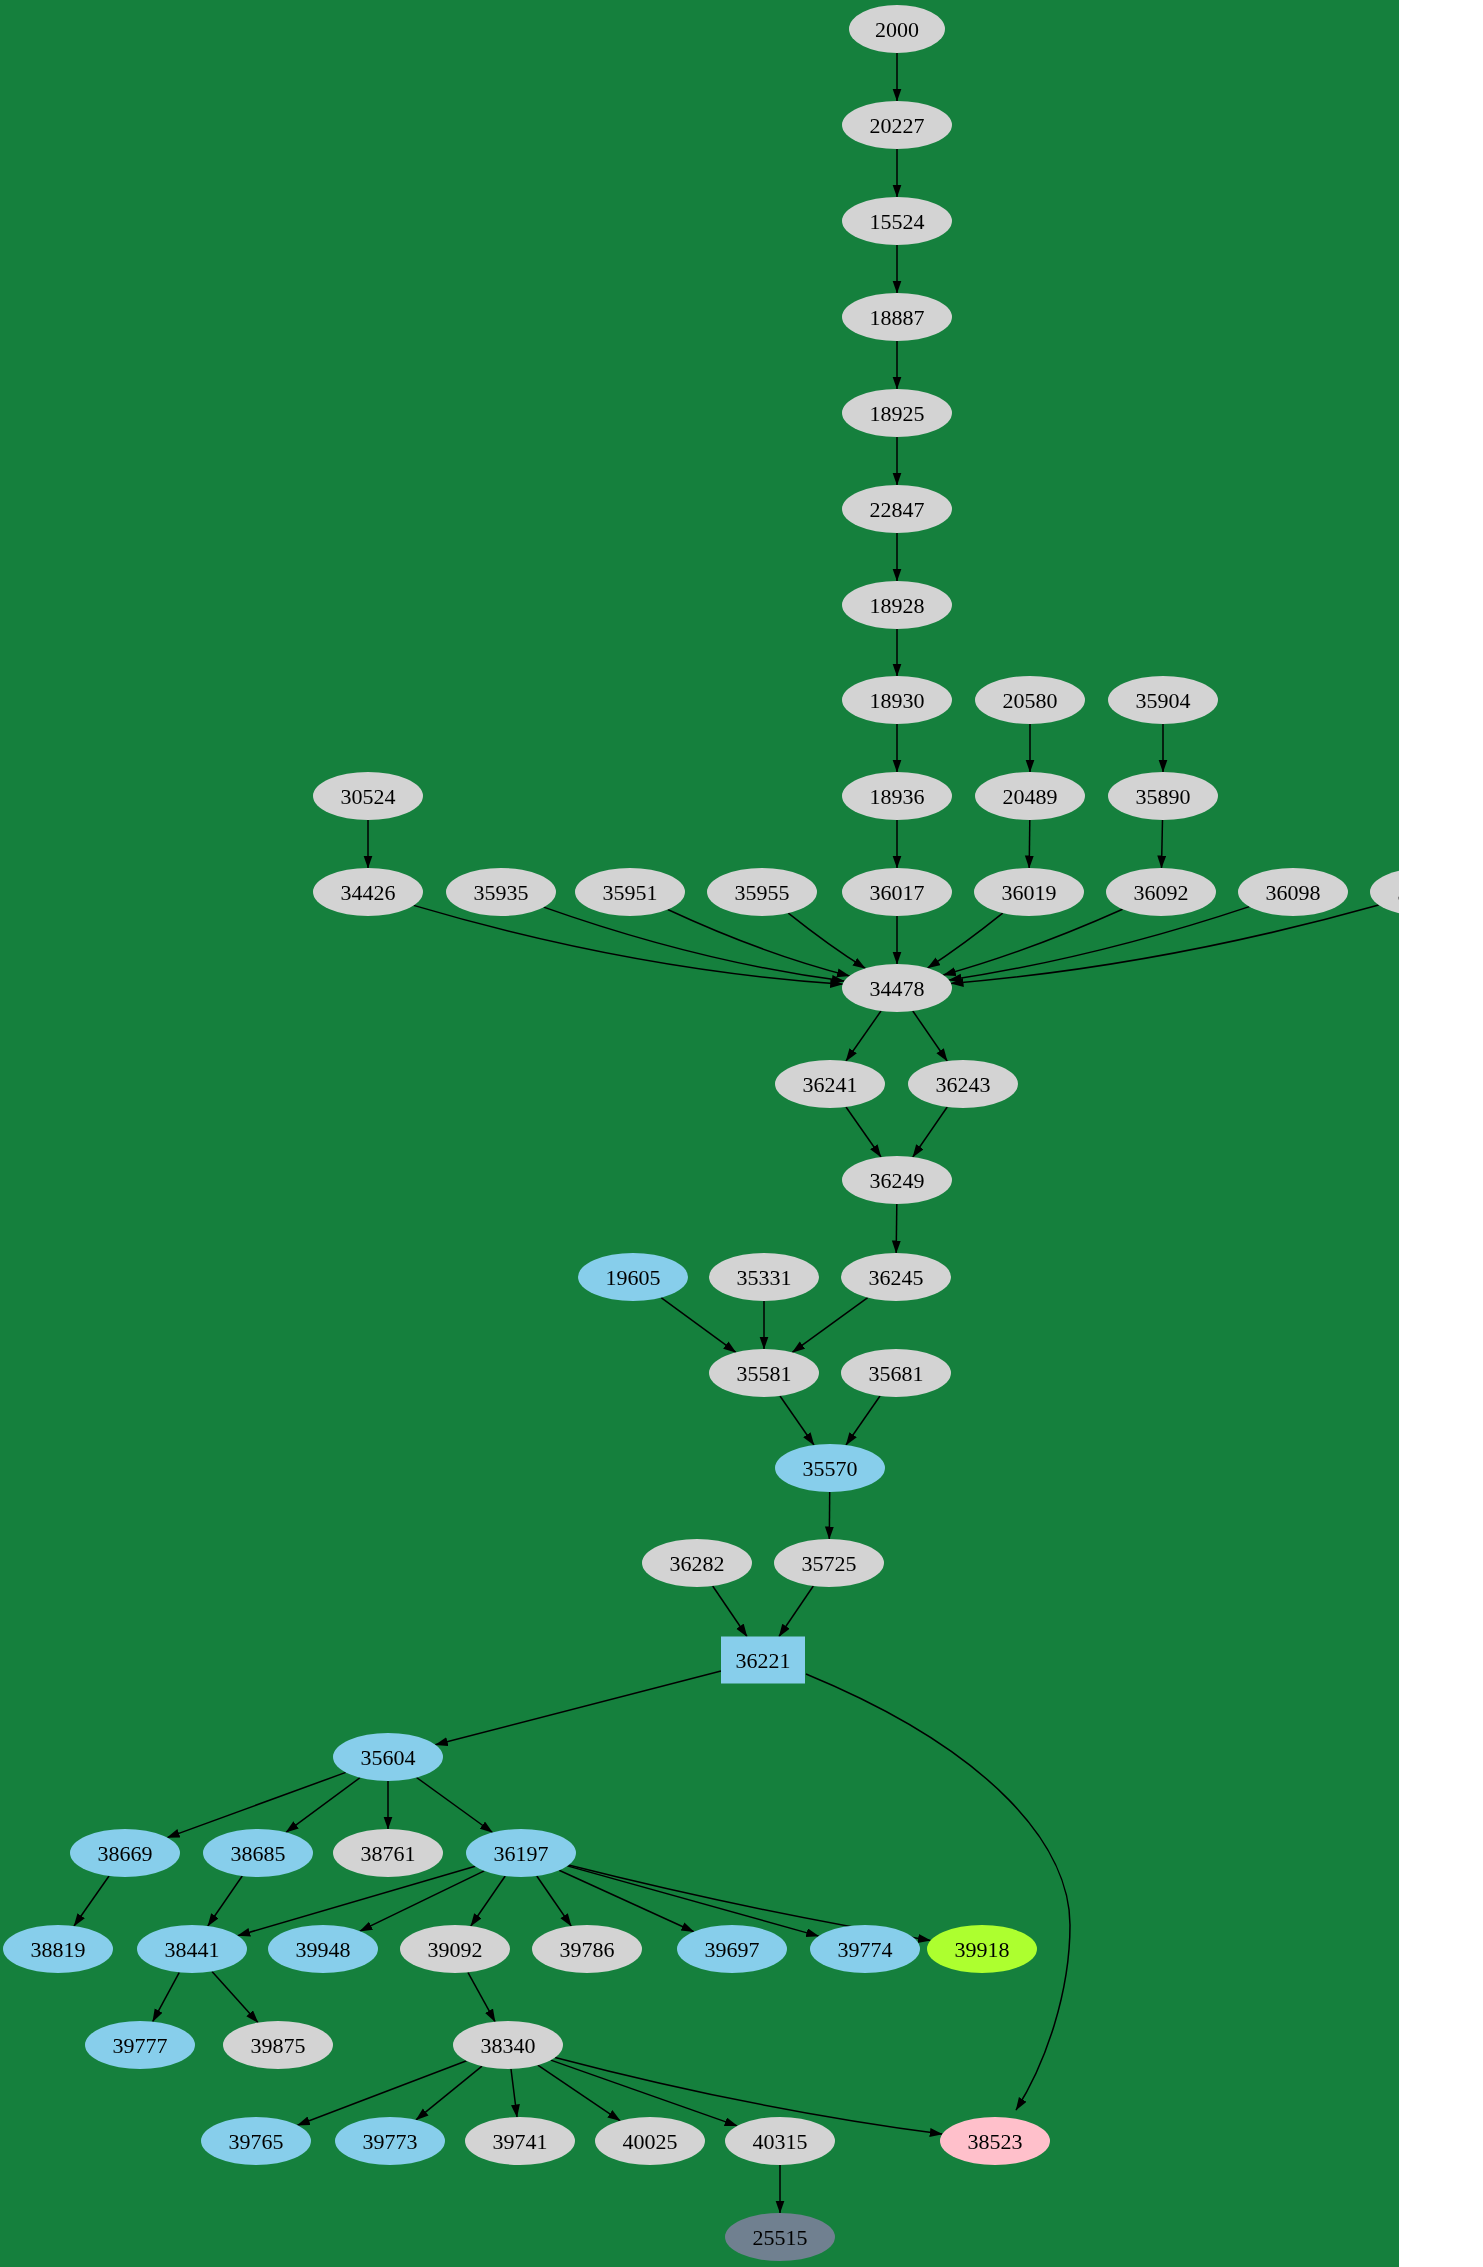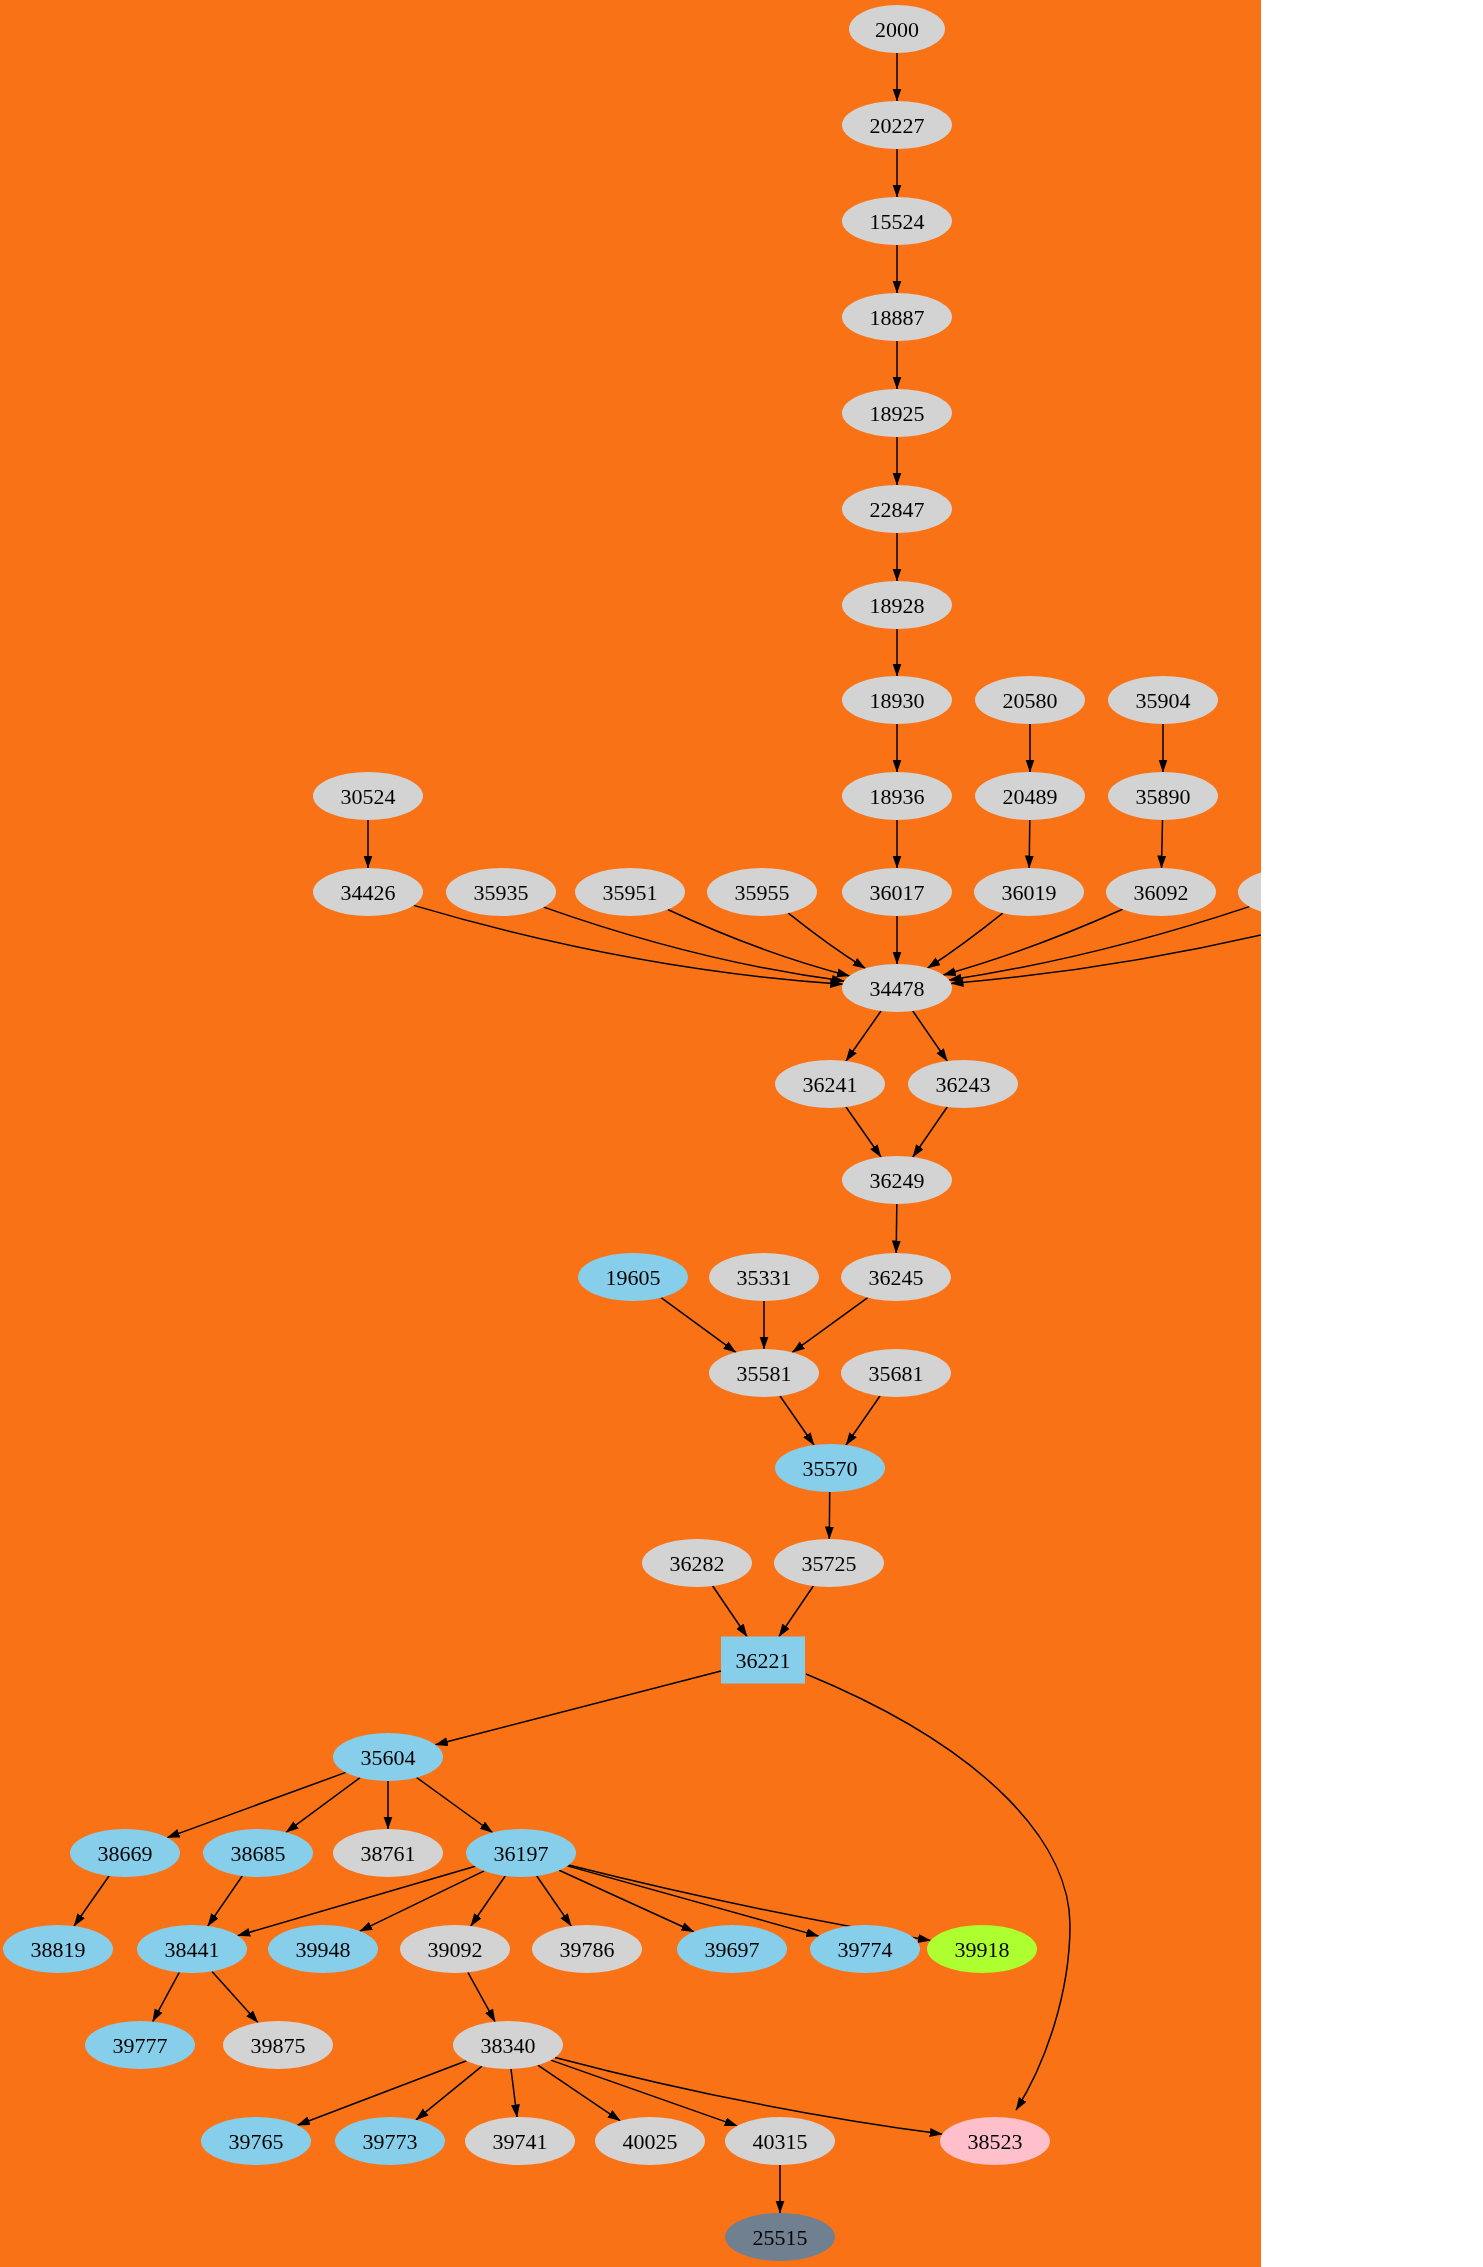--- a/index.html
+++ b/index.html
@@ -1,23 +1,23 @@
 <!DOCTYPE html>
 <html><head>
 <meta charset="utf-8">
 <style>
   html, body {
     margin: 0;
     padding: 0;
     background: #ffffff;
   }
   .graph-wrap {
-    width: 1261px;
+    width: 1399px;
     height: 2267px;
-    background: #f97316;
+    background: #15803d;
     position: relative;
     overflow: hidden;
   }
   svg { display: block; }
   .node-label {
     font-family: "Liberation Serif", "DejaVu Serif", serif;
     font-size: 22px;
     fill: #000000;
     text-anchor: middle;
   }

